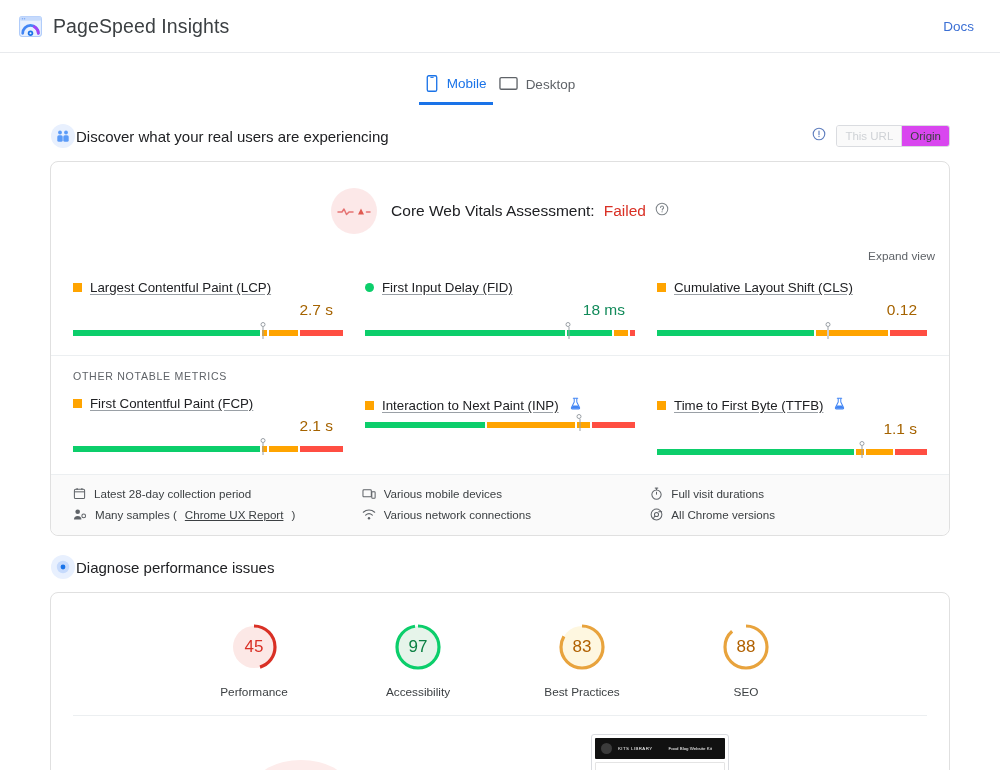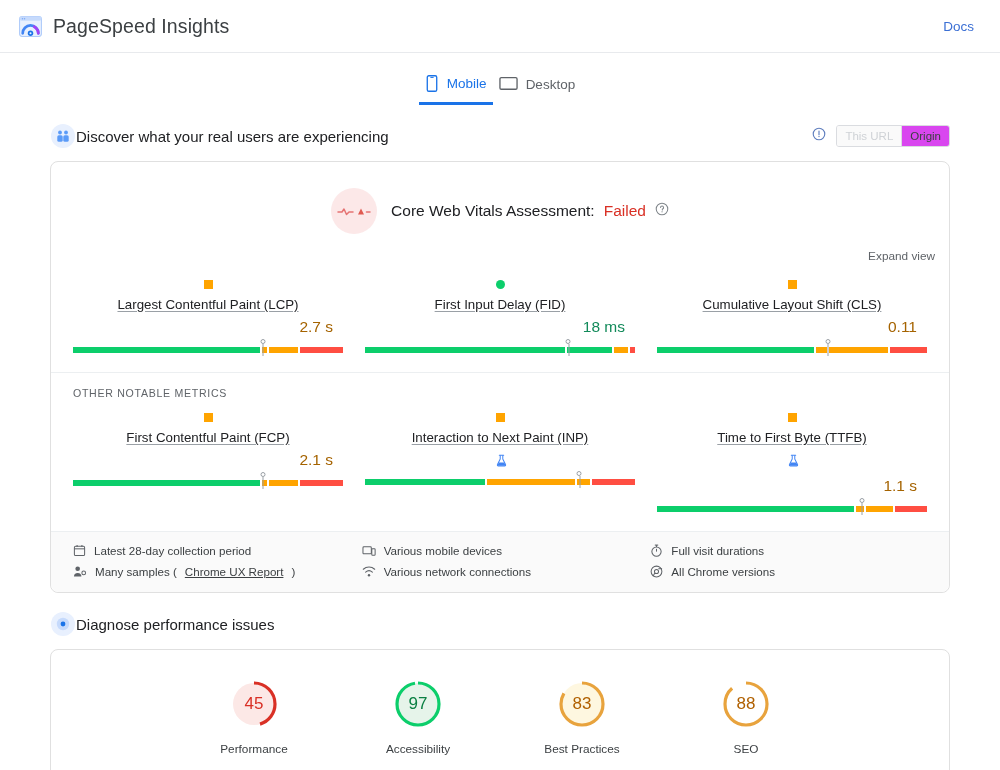--- a/index.html
+++ b/index.html
@@ -91,21 +91,21 @@
   .expand-link {
     font-size: 11.8px; color: #5f6368; text-decoration: none; cursor: pointer;
   }
 
   
   .metrics {
     display: grid; grid-template-columns: 1fr 1fr 1fr;
     gap: 0px 22px; padding: 6px 22px 16px 22px;
   }
   .metric { padding-top: 8px; }
-  .metric-label { display: flex; align-items: center; gap: 8px; flex-direction: column; }
+  .metric-label { display: flex; align-items: center; gap: 8px; }
   .sq { width: 9px; height: 9px; flex: 0 0 9px; }
   .sq.orange { background: #ffa400; }
   .sq.green { width:9px; height:9px; border-radius: 50%; background: #0cce6b; }
   .metric-name {
     font-size: 13.3px; color: #202124;
     text-decoration: underline; text-underline-offset: 2px;
     text-decoration-color: #9aa0a6; cursor: pointer;
   }
   .flask { margin-left: 3px; display:block; }
   .metric-value {
@@ -333,21 +333,21 @@
               <b></b>
             </div>
         </div>
       </div>
 
       <div class="metric">
         <div class="metric-label">
           <span class="sq orange"></span>
           <span class="metric-name">Cumulative Layout Shift (CLS)</span>
         </div>
-        <div class="metric-value v-orange">0.11</div>
+        <div class="metric-value v-orange">0.12</div>
         <div class="bar">
           <div class="bar-track">
             <div class="seg-g" style="width:59%"></div>
             <div class="seg-o" style="width:4%"></div>
             <div class="seg-o" style="width:22%"></div>
             <div class="seg-r" style="width:14%"></div>
           </div>
           <div class="needle" style="left:63.5%">
               <i></i>
               <b></b>

